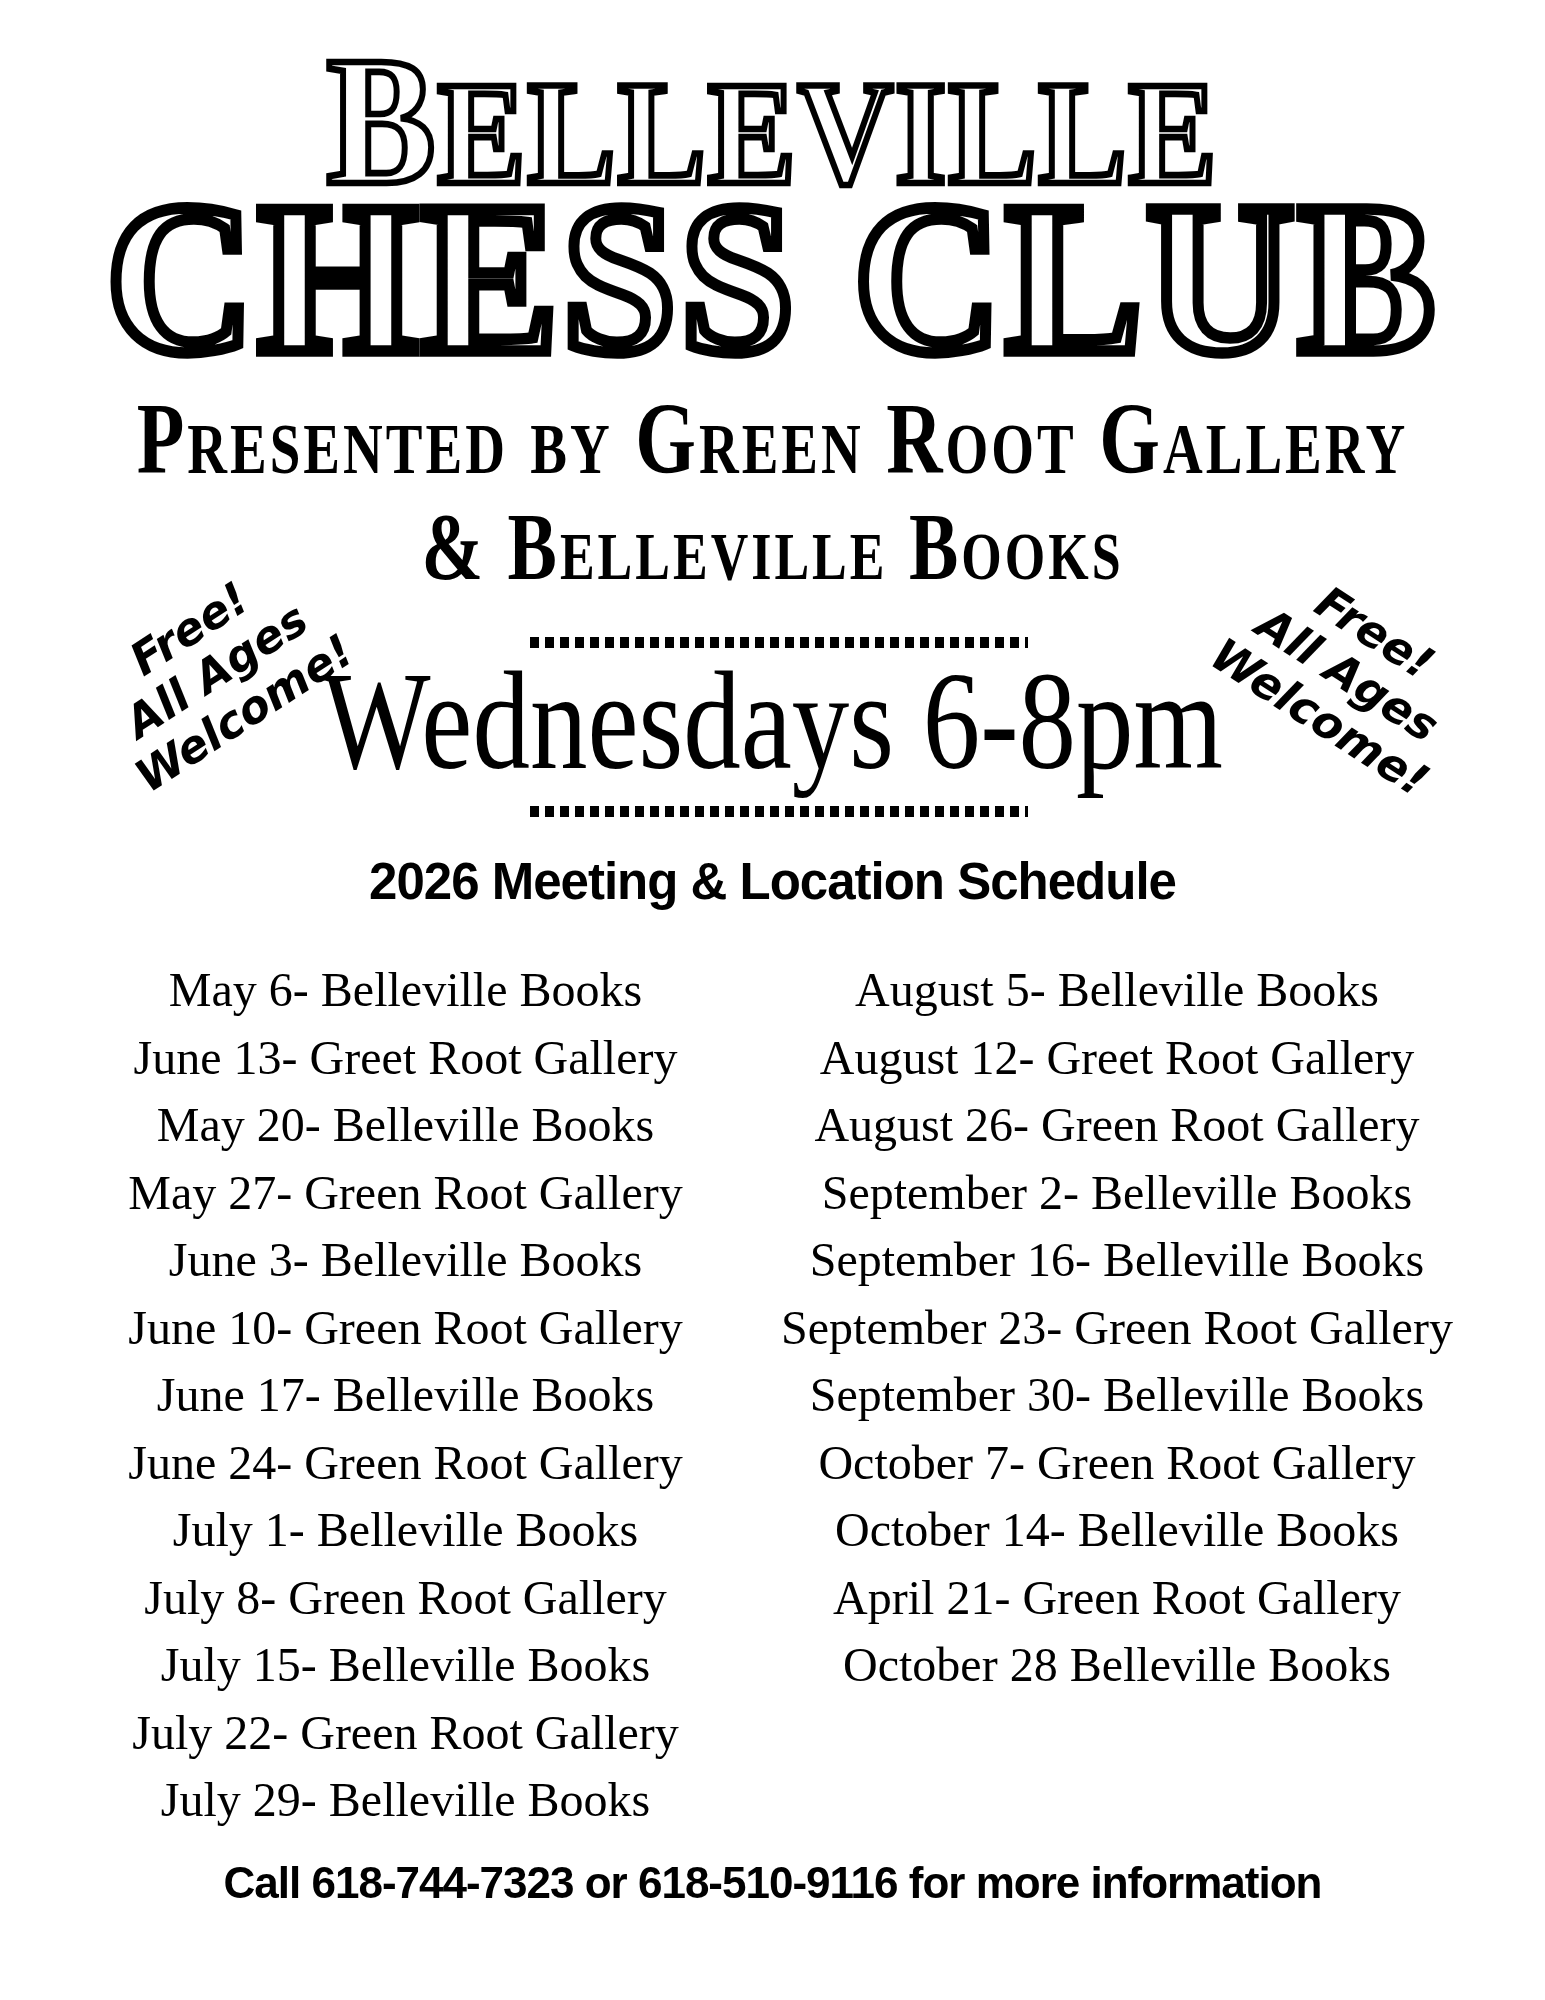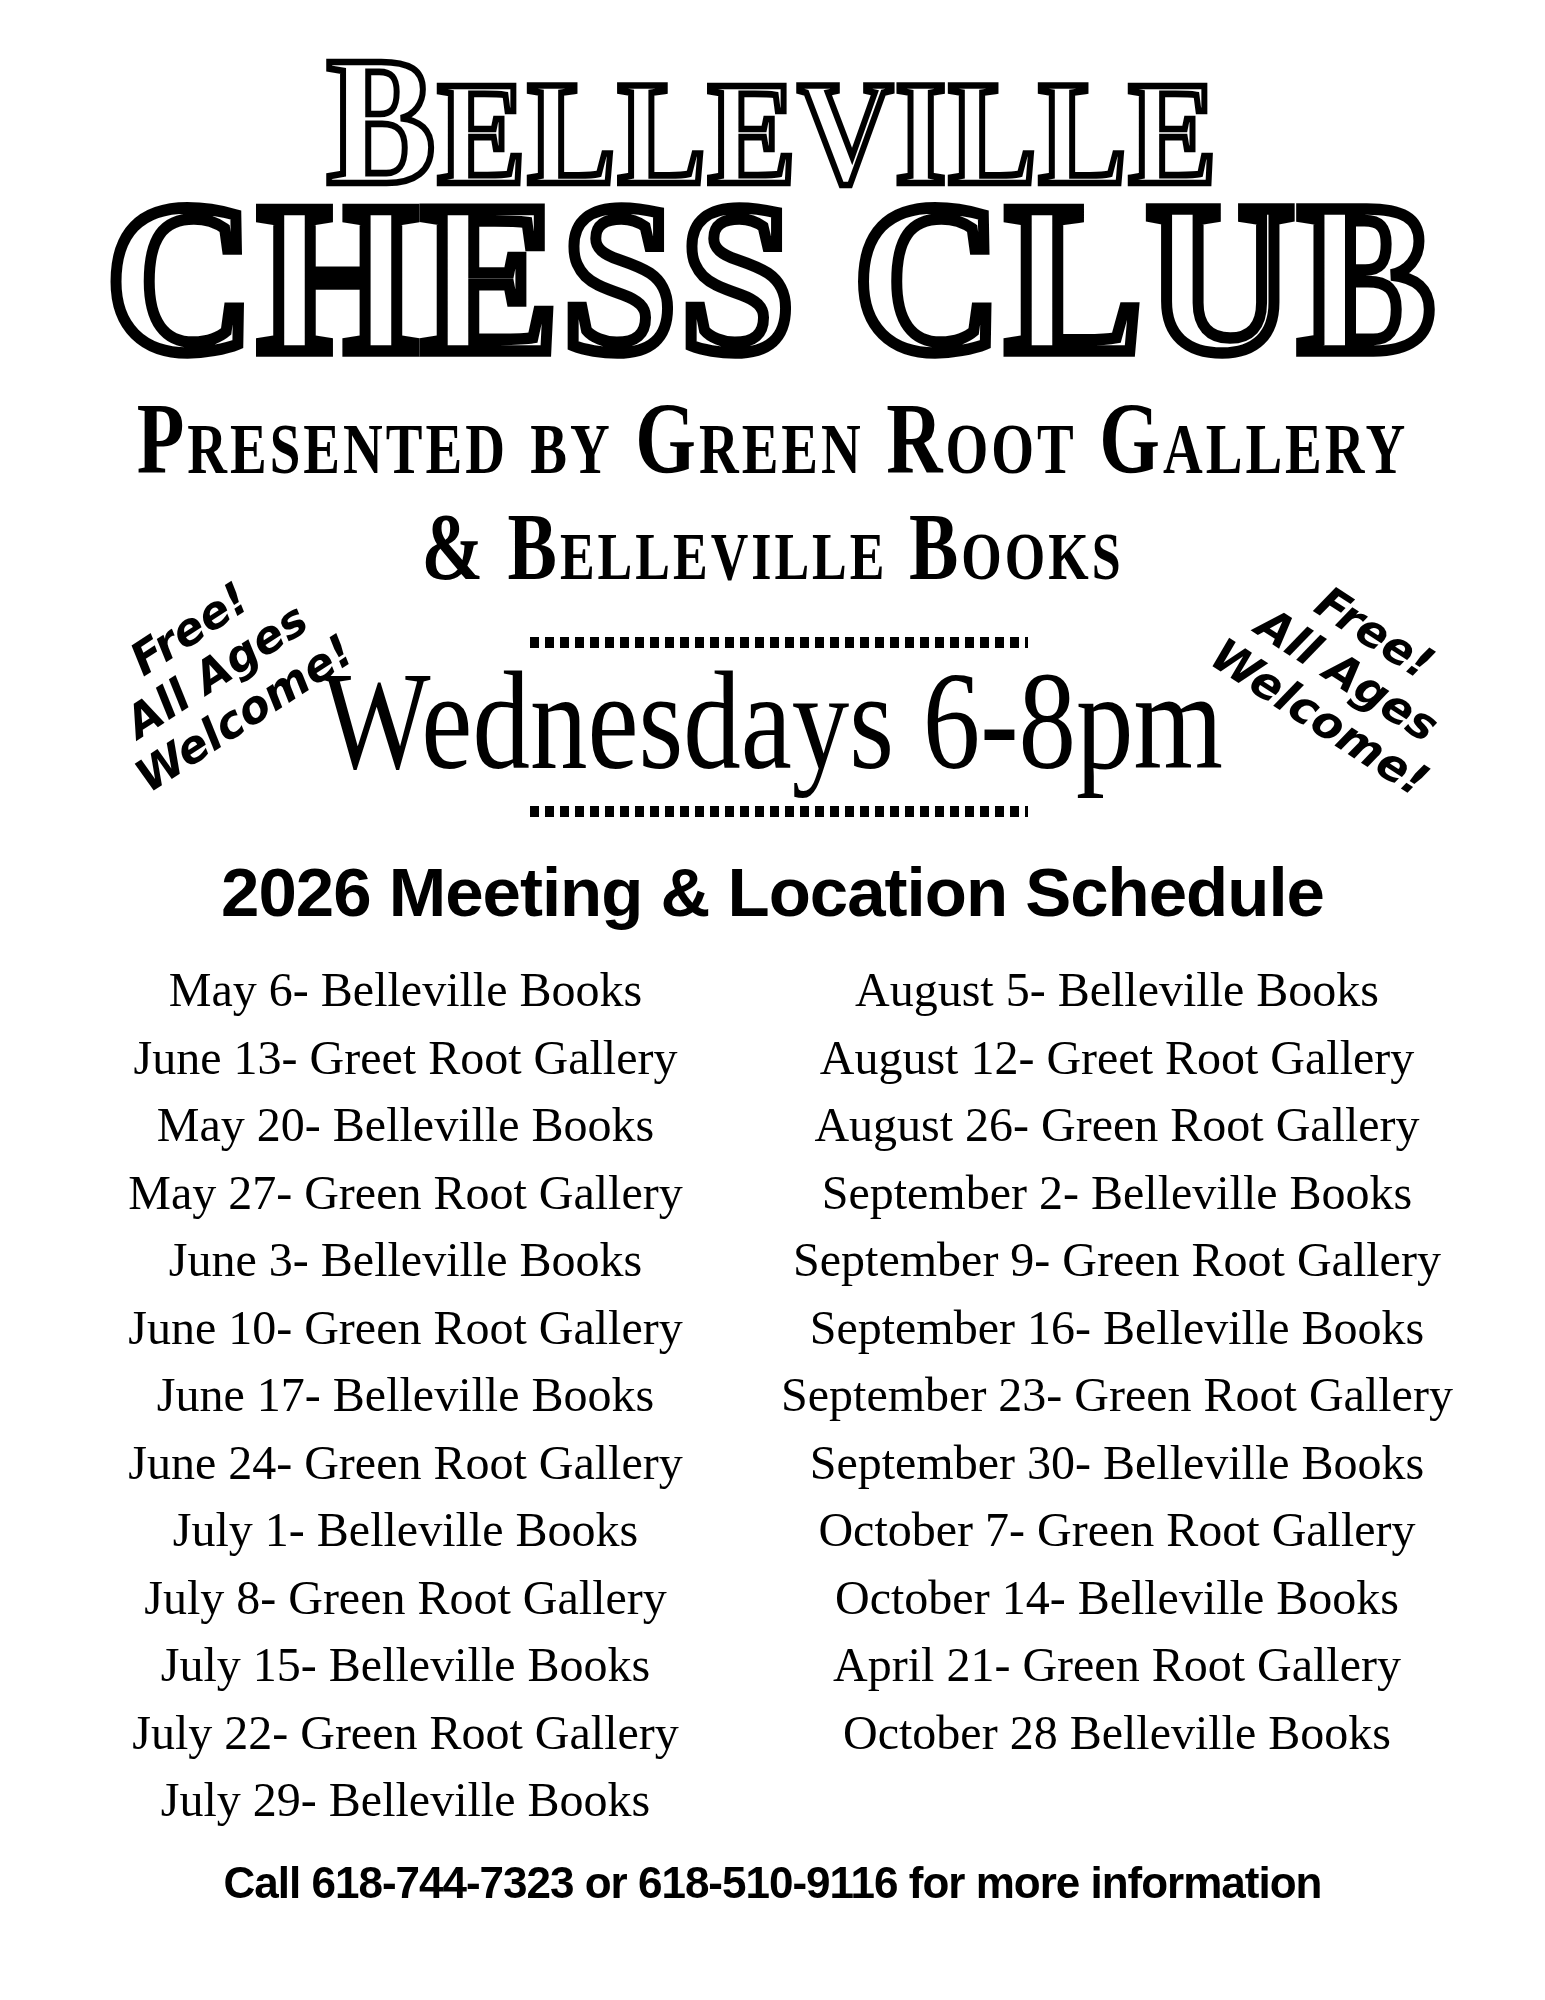--- a/index.html
+++ b/index.html
@@ -91,21 +91,21 @@
     line-height: 1.05;
     transform: scaleY(1.22);
     transform-origin: top center;
     white-space: nowrap;
   }
   
   .schedule-heading {
     top: 853px;
     font-family: "Liberation Sans", sans-serif;
     font-weight: bold;
-    font-size: 69px;
+    font-size: 51px;
     line-height: 1.15;
     letter-spacing: -1px;
     white-space: nowrap;
   }
   .col {
     position: absolute;
     top: 956px;
     font-size: 48px;
     line-height: 67.5px;
     text-align: center;
@@ -163,21 +163,20 @@
     <div class="schedule-row">July 8- Green Root Gallery</div>
     <div class="schedule-row">July 15- Belleville Books</div>
     <div class="schedule-row">July 22- Green Root Gallery</div>
     <div class="schedule-row">July 29- Belleville Books</div>
   </div>
 <div class="col col-right">
     <div class="schedule-row">August 5- Belleville Books</div>
     <div class="schedule-row">August 12- Greet Root Gallery</div>
     <div class="schedule-row">August 26- Green Root Gallery</div>
     <div class="schedule-row">September 2- Belleville Books</div>
-    <div class="schedule-row">September 9- Green Root Gallery</div>
     <div class="schedule-row">September 16- Belleville Books</div>
     <div class="schedule-row">September 23- Green Root Gallery</div>
     <div class="schedule-row">September 30- Belleville Books</div>
     <div class="schedule-row">October 7- Green Root Gallery</div>
     <div class="schedule-row">October 14- Belleville Books</div>
     <div class="schedule-row">April 21- Green Root Gallery</div>
     <div class="schedule-row">October 28 Belleville Books</div>
   </div>
 
 <div class="abs-center footer-contact">Call 618-744-7323 or 618-510-9116 for more information</div>

